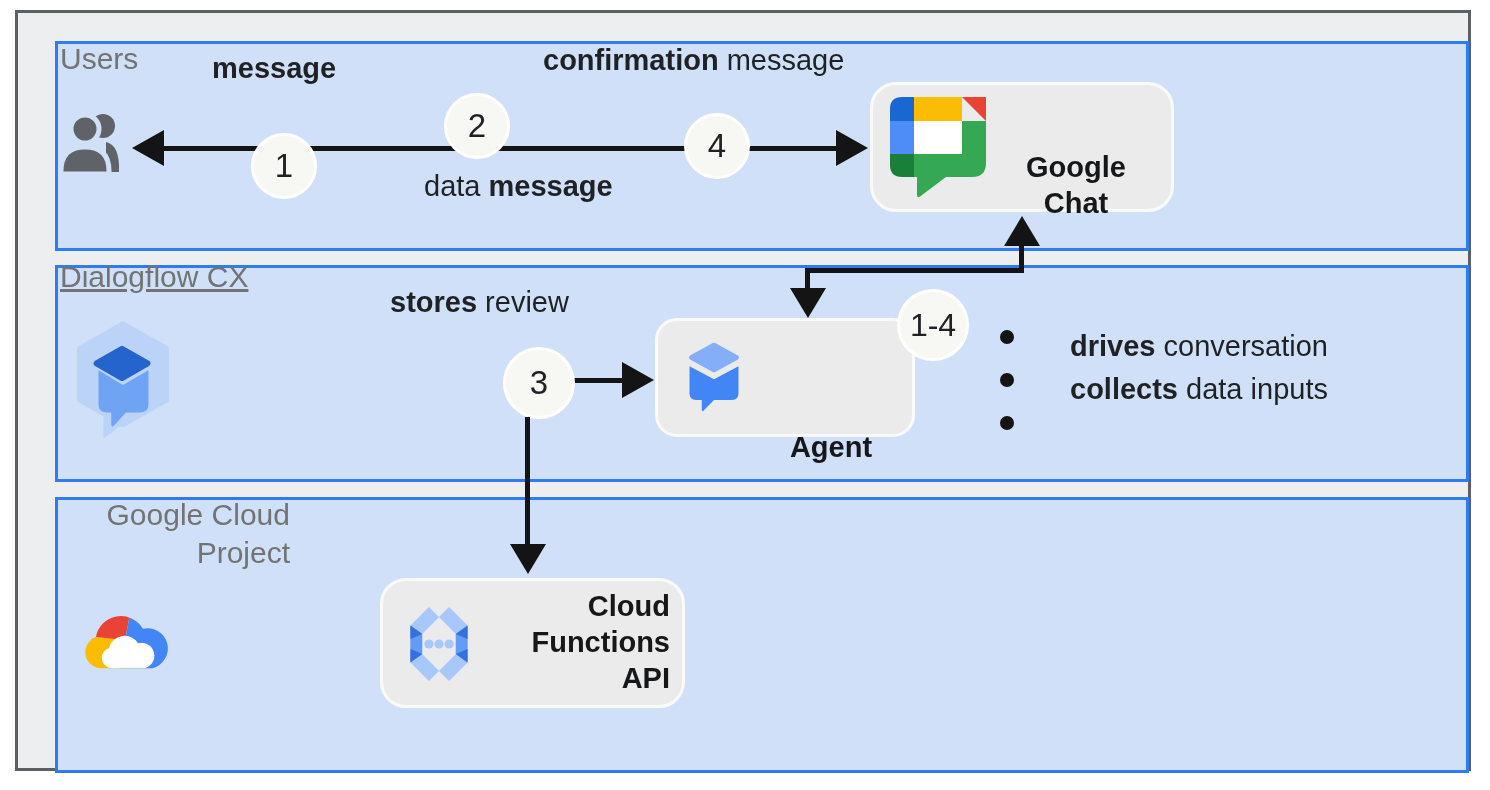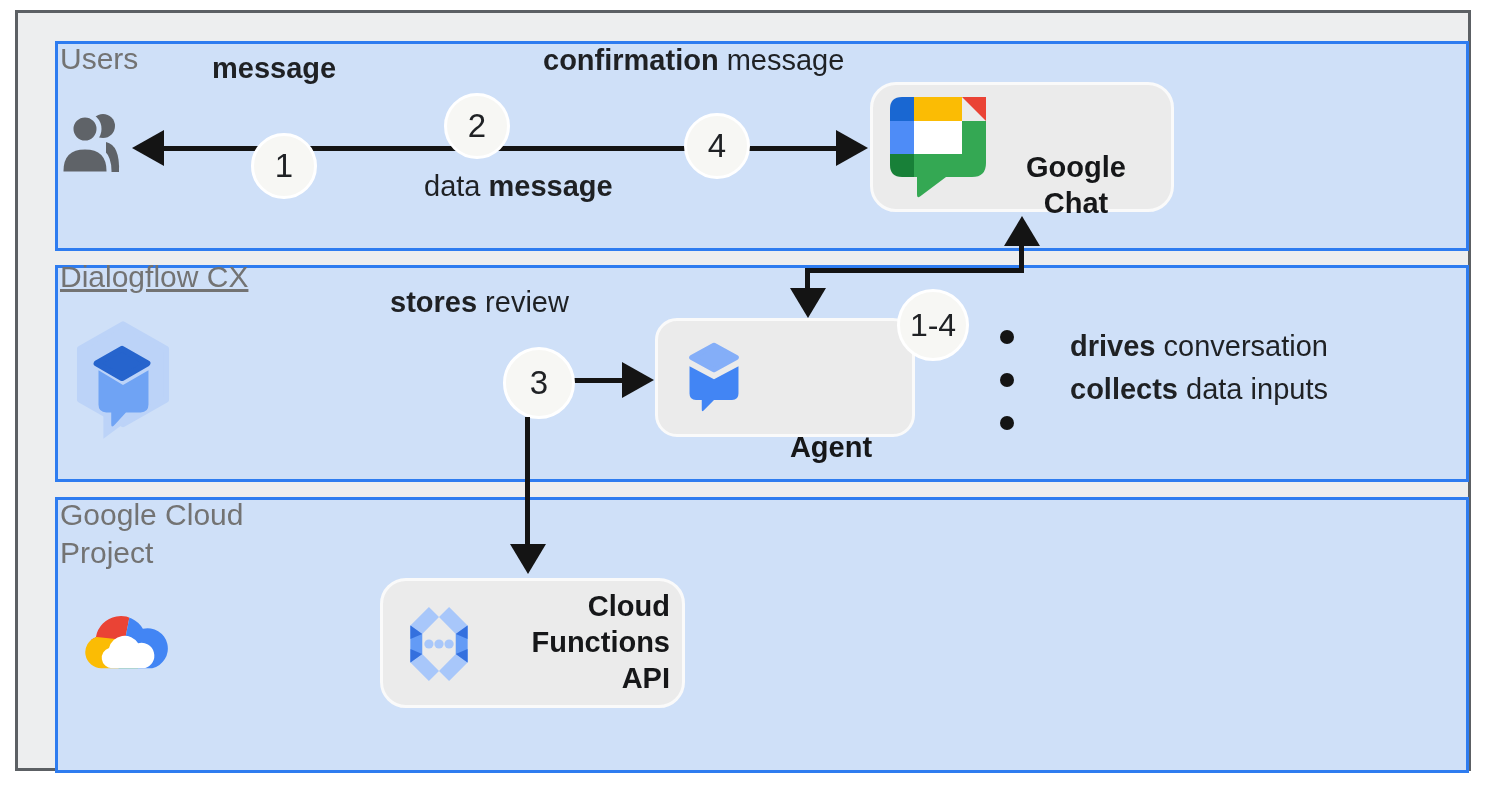--- a/index.html
+++ b/index.html
@@ -35,21 +35,21 @@
 
   <div class="lane lane-1"></div>
 
   <div class="lane lane-2"></div>
 
   <div class="lane lane-3"></div>
 </div>
 
 <div class="lane-title" style="left:60px;top:40px;">Users</div>
 <div class="lane-title" style="left:60px;top:258px;text-decoration:underline;">Dialogflow CX</div>
-<div class="lane-title" style="left:60px;top:496px;width:230px;">Google Cloud Project</div>
+<div class="lane-title" style="left:60px;top:496px;width:230px;text-align:right;">Google Cloud Project</div>
 
 <svg style="left:54px;top:110px;" width="82" height="70" viewBox="0 0 82 70">
   <circle cx="49" cy="16" r="12" fill="#5f6368"></circle>
   <path d="M52,32 q14,3 13,30 l-13,0 z" fill="#5f6368"></path>
   <circle cx="31" cy="19" r="14" fill="#5f6368" stroke="#cfe0f8" stroke-width="5"></circle>
   <path d="M7,64 v-3 q0,-24 24,-24 q24,0 24,24 v3 z" fill="#5f6368" stroke="#cfe0f8" stroke-width="5"></path>
 </svg>
 
 <div class="ah ah-left" style="left:132px;top:130px;"></div>
 <div class="hline" style="left:158px;top:146px;width:684px;"></div>

